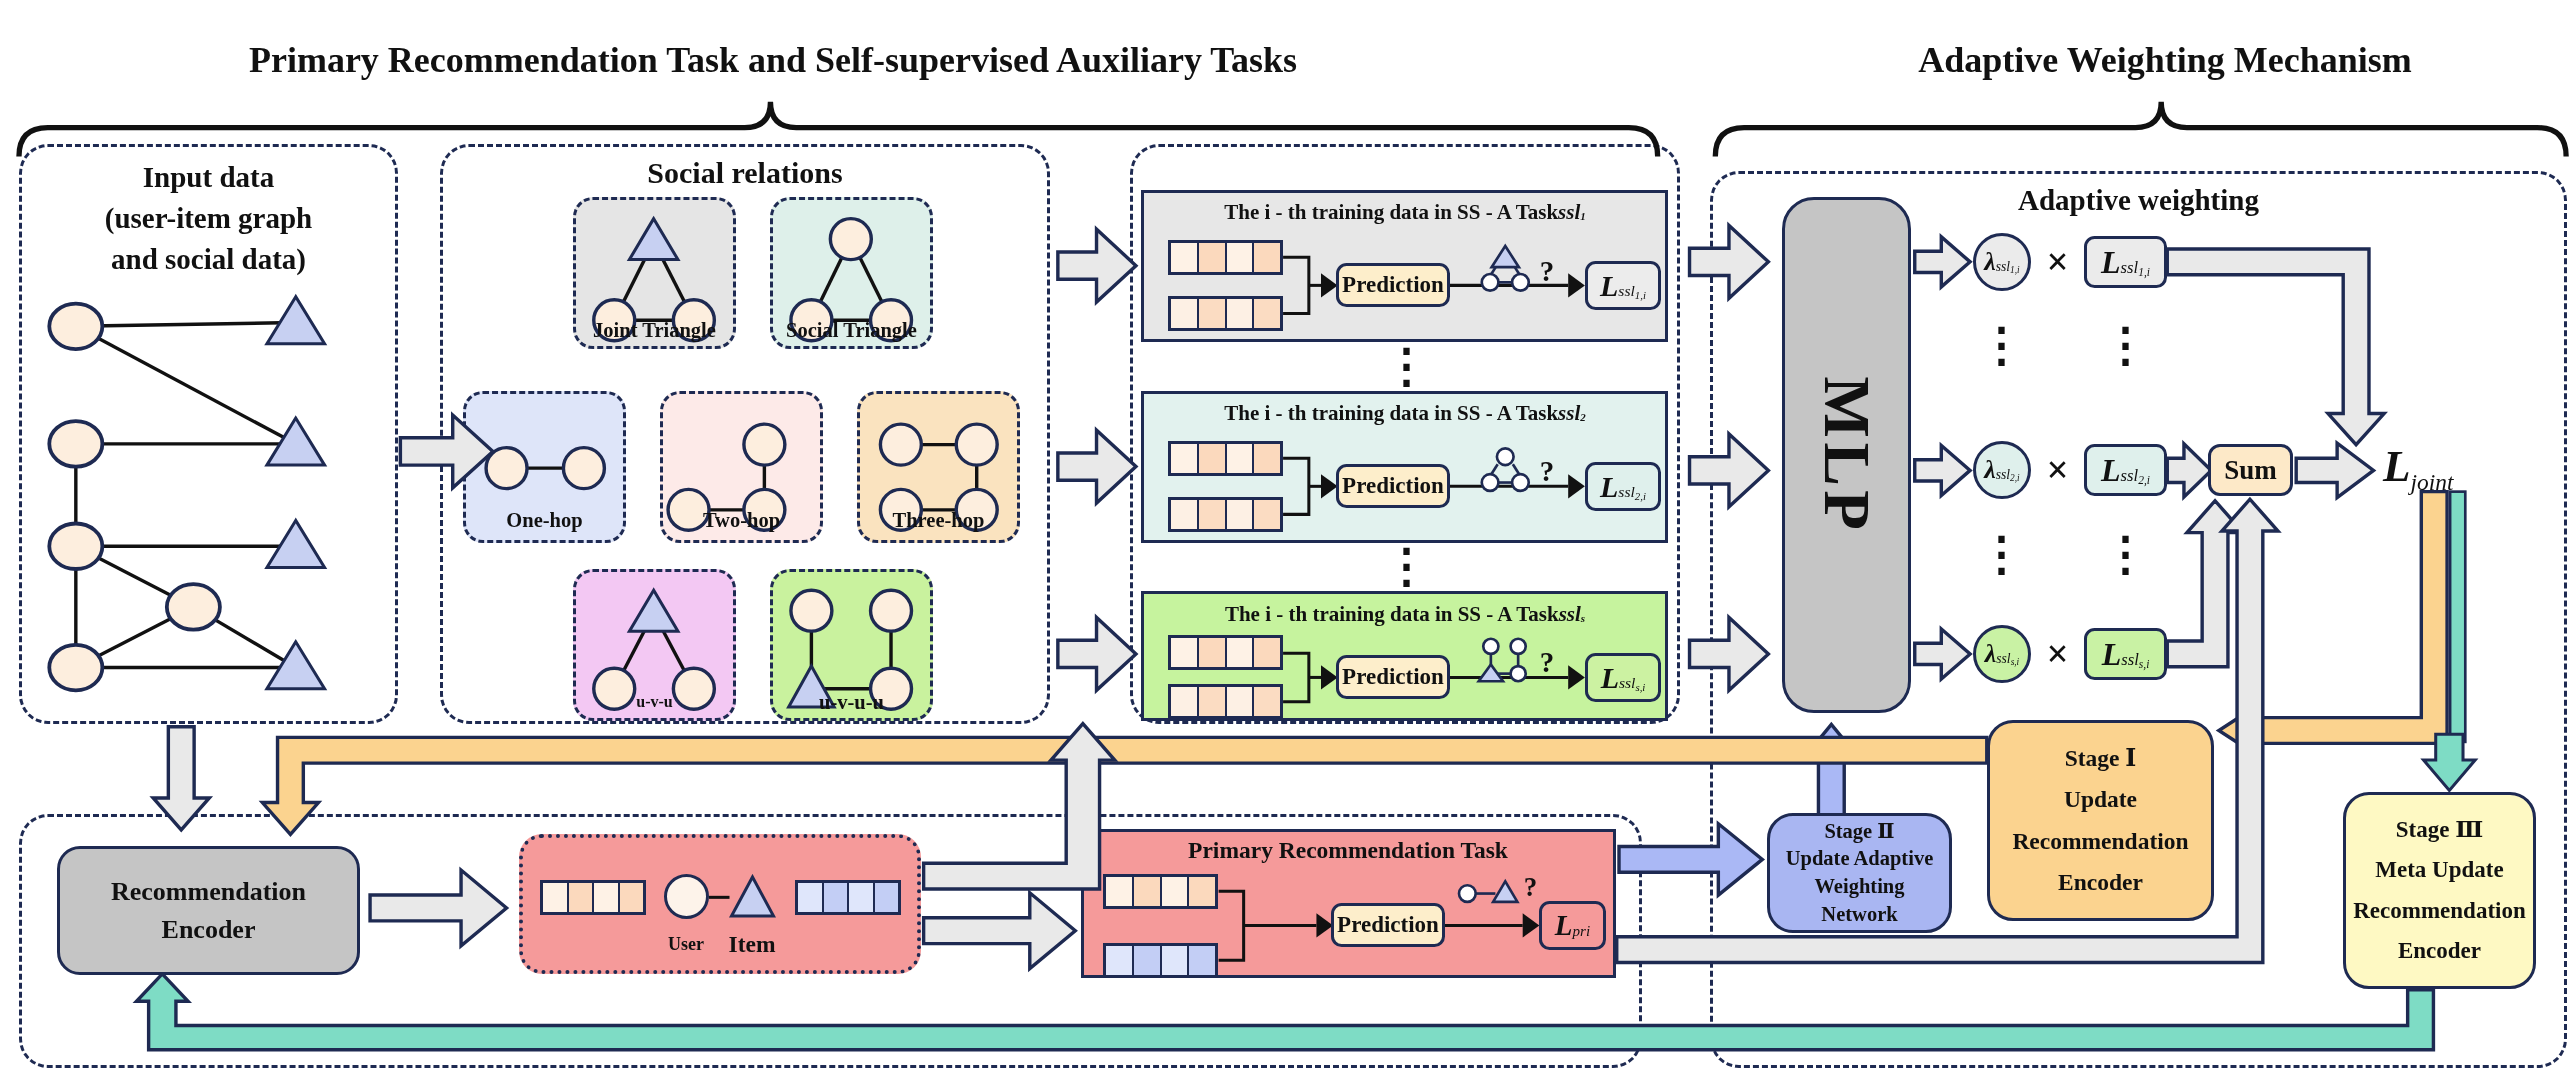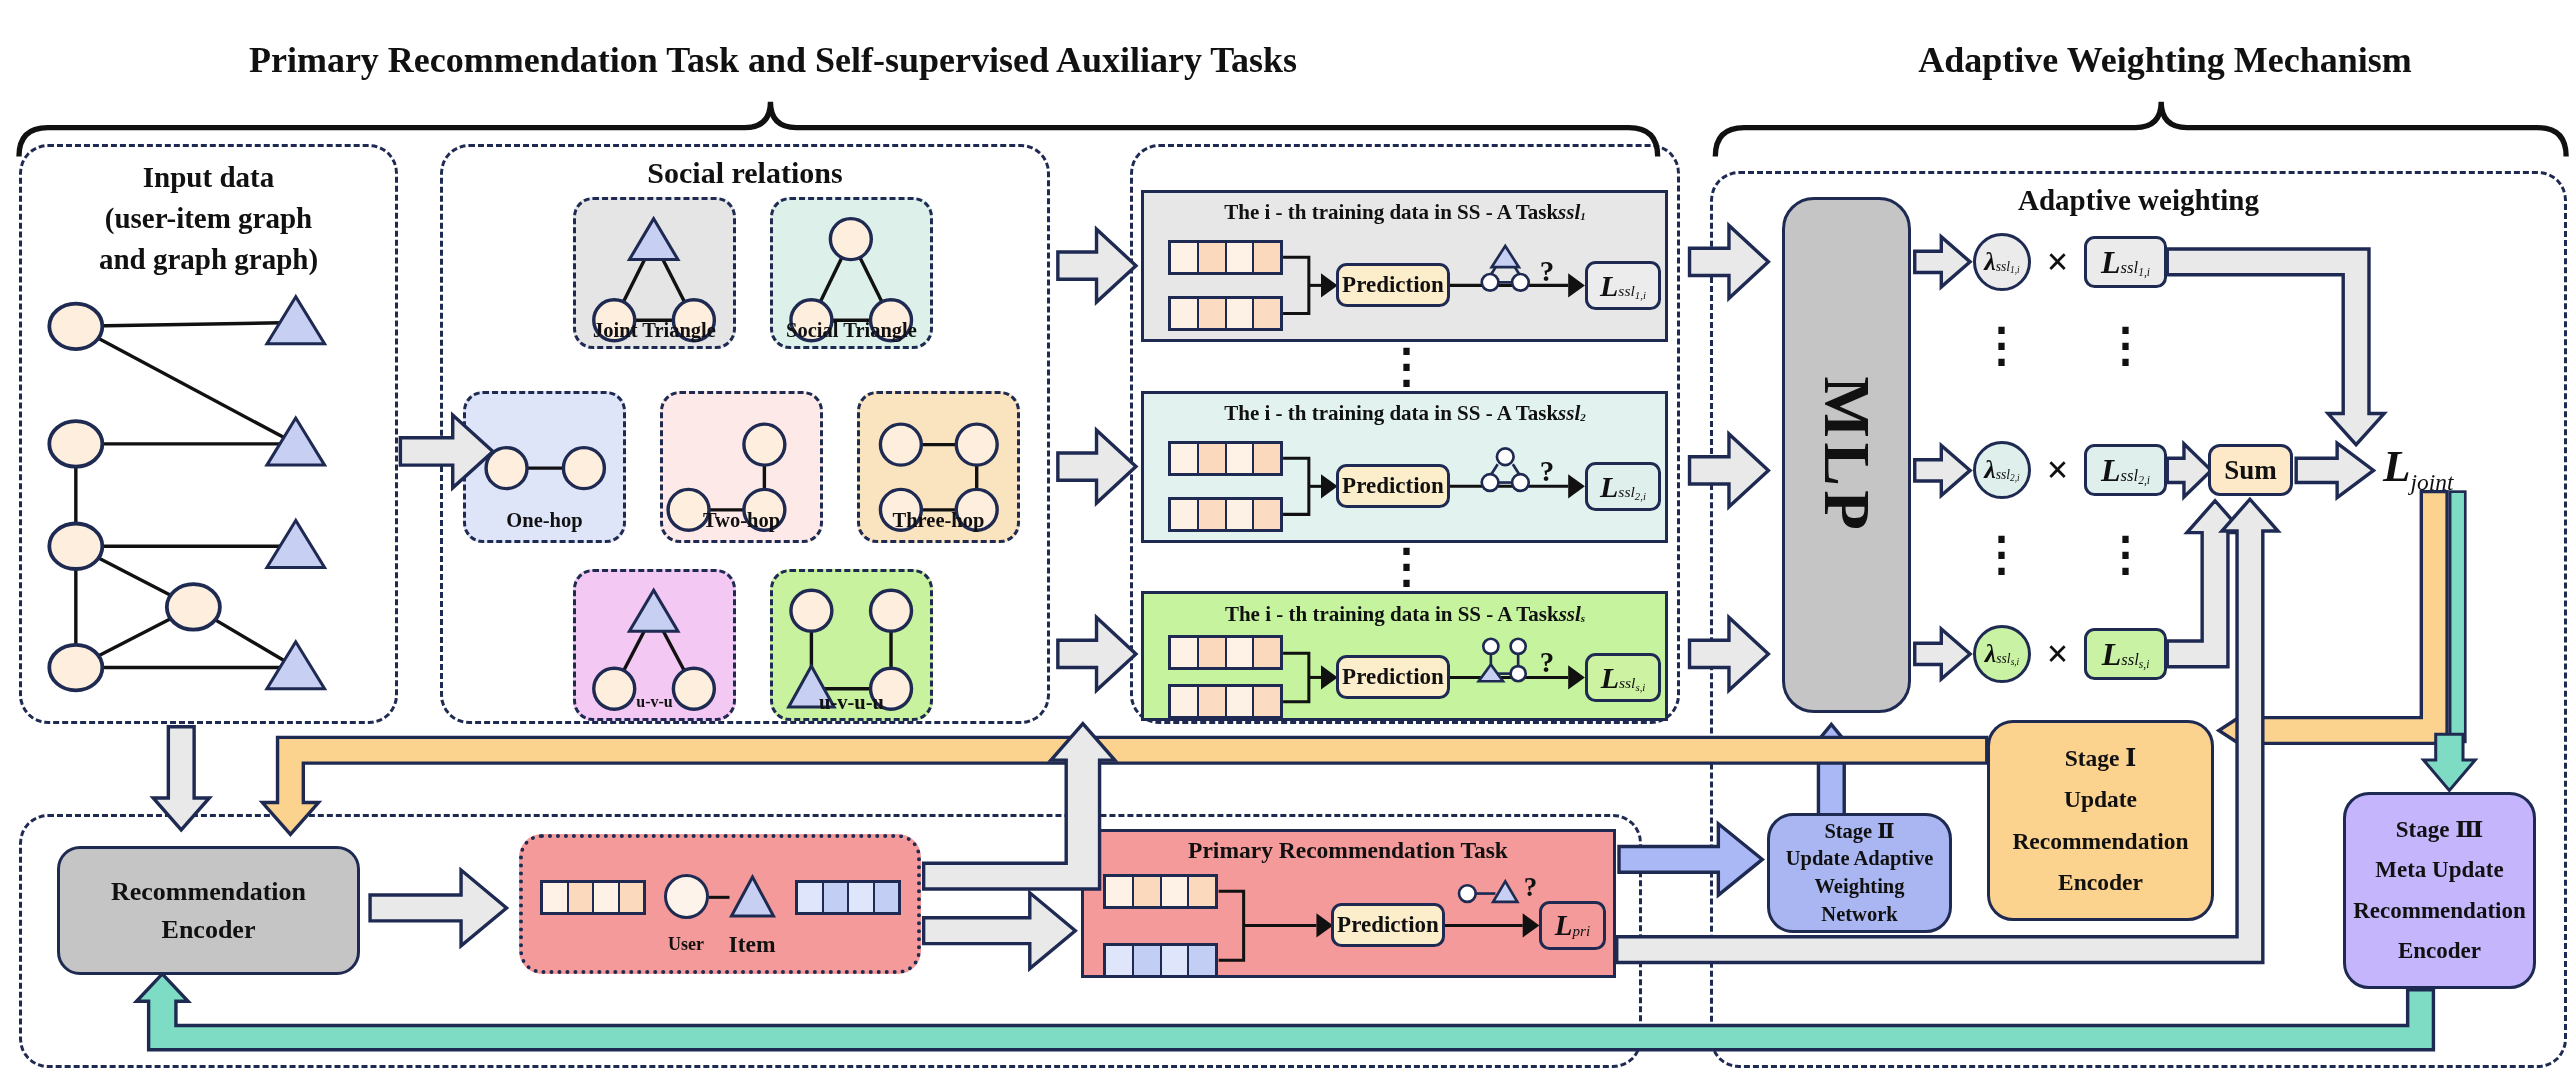--- a/index.html
+++ b/index.html
@@ -225,21 +225,21 @@
         <circle cx="1935" cy="1178" r="11"></circle>
       </g>
     </g>
   </svg>
 
   <div class="abs ctr b" style="left:121px;top:36px;width:1304px;height:47px;font-size:36px;">Primary Recommendation Task and Self-supervised Auxiliary Tasks</div>
   <div class="abs ctr b" style="left:1835px;top:36px;width:660px;height:47px;font-size:36px;">Adaptive Weighting Mechanism</div>
 
   <div class="abs ctr b" style="left:34px;top:161px;width:349px;height:33px;font-size:29px;">Input data</div>
   <div class="abs ctr b" style="left:34px;top:202px;width:349px;height:33px;font-size:29px;">(user-item graph</div>
-  <div class="abs ctr b" style="left:34px;top:243px;width:349px;height:33px;font-size:29px;">and graph graph)</div>
+  <div class="abs ctr b" style="left:34px;top:243px;width:349px;height:33px;font-size:29px;">and social data)</div>
 
   <div class="abs ctr b" style="left:440px;top:155px;width:610px;height:35px;font-size:30px;">Social relations</div>
   <div class="abs ctr b" style="left:1710px;top:184px;width:857px;height:33px;font-size:29px;">Adaptive weighting</div>
 
   <div class="abs ctr b" style="left:573px;top:318px;width:163px;height:24px;font-size:20.5px;">Joint Triangle</div>
   <div class="abs ctr b" style="left:770px;top:318px;width:163px;height:24px;font-size:20.5px;">Social Triangle</div>
   <div class="abs ctr b" style="left:463px;top:508px;width:163px;height:24px;font-size:20.5px;">One-hop</div>
   <div class="abs ctr b" style="left:660px;top:508px;width:163px;height:24px;font-size:20.5px;">Two-hop</div>
   <div class="abs ctr b" style="left:857px;top:508px;width:163px;height:24px;font-size:20.5px;">Three-hop</div>
   <div class="abs ctr b" style="left:573px;top:690px;width:163px;height:24px;font-size:16px;">u-v-u</div>
@@ -424,21 +424,21 @@
     <div>Update</div>
     <div>Recommendation</div>
     <div>Encoder</div>
   </div>
   <div class="abs ctr stage" style="left:1767px;top:813px;width:185px;height:120px;background:#a9b6f2;flex-direction:column;font-size:20.5px;line-height:1.35;">
     <div>Stage Ⅱ</div>
     <div>Update Adaptive</div>
     <div>Weighting</div>
     <div>Network</div>
   </div>
-  <div class="abs ctr stage" style="left:2343px;top:792px;width:193px;height:197px;background:#c4b5fd;flex-direction:column;font-size:23px;line-height:1.75;">
+  <div class="abs ctr stage" style="left:2343px;top:792px;width:193px;height:197px;background:#fef9c3;flex-direction:column;font-size:23px;line-height:1.75;">
     <div>Stage Ⅲ</div>
     <div>Meta Update</div>
     <div>Recommendation</div>
     <div>Encoder</div>
   </div>
 
 </div>
 
 
 </body></html>

